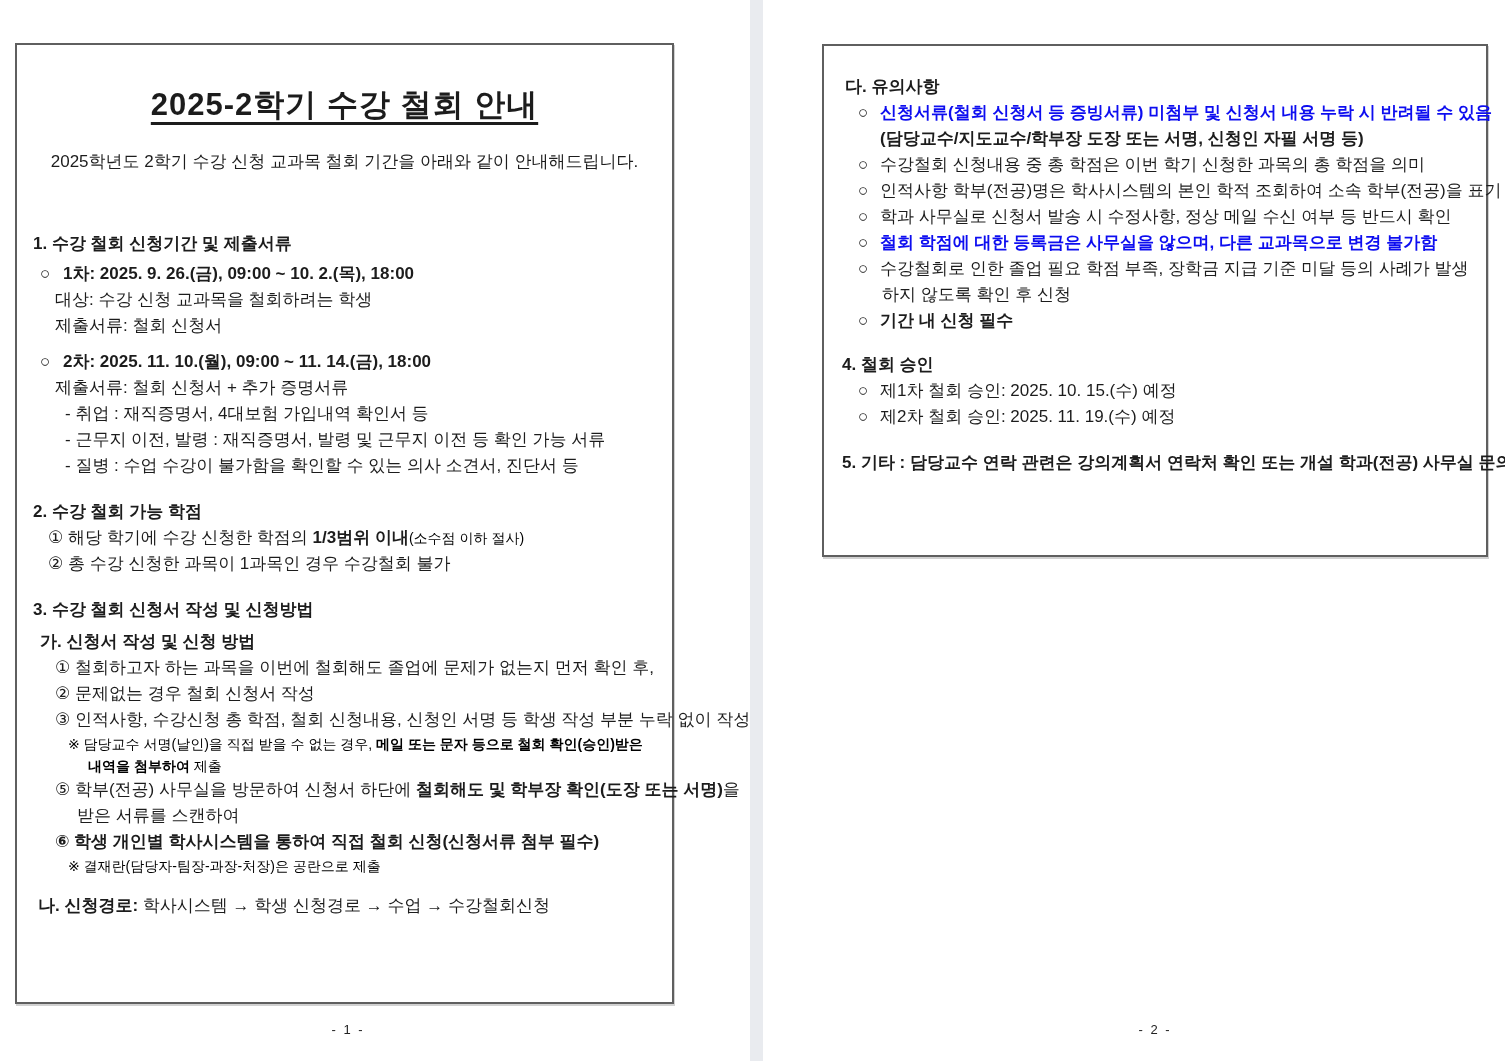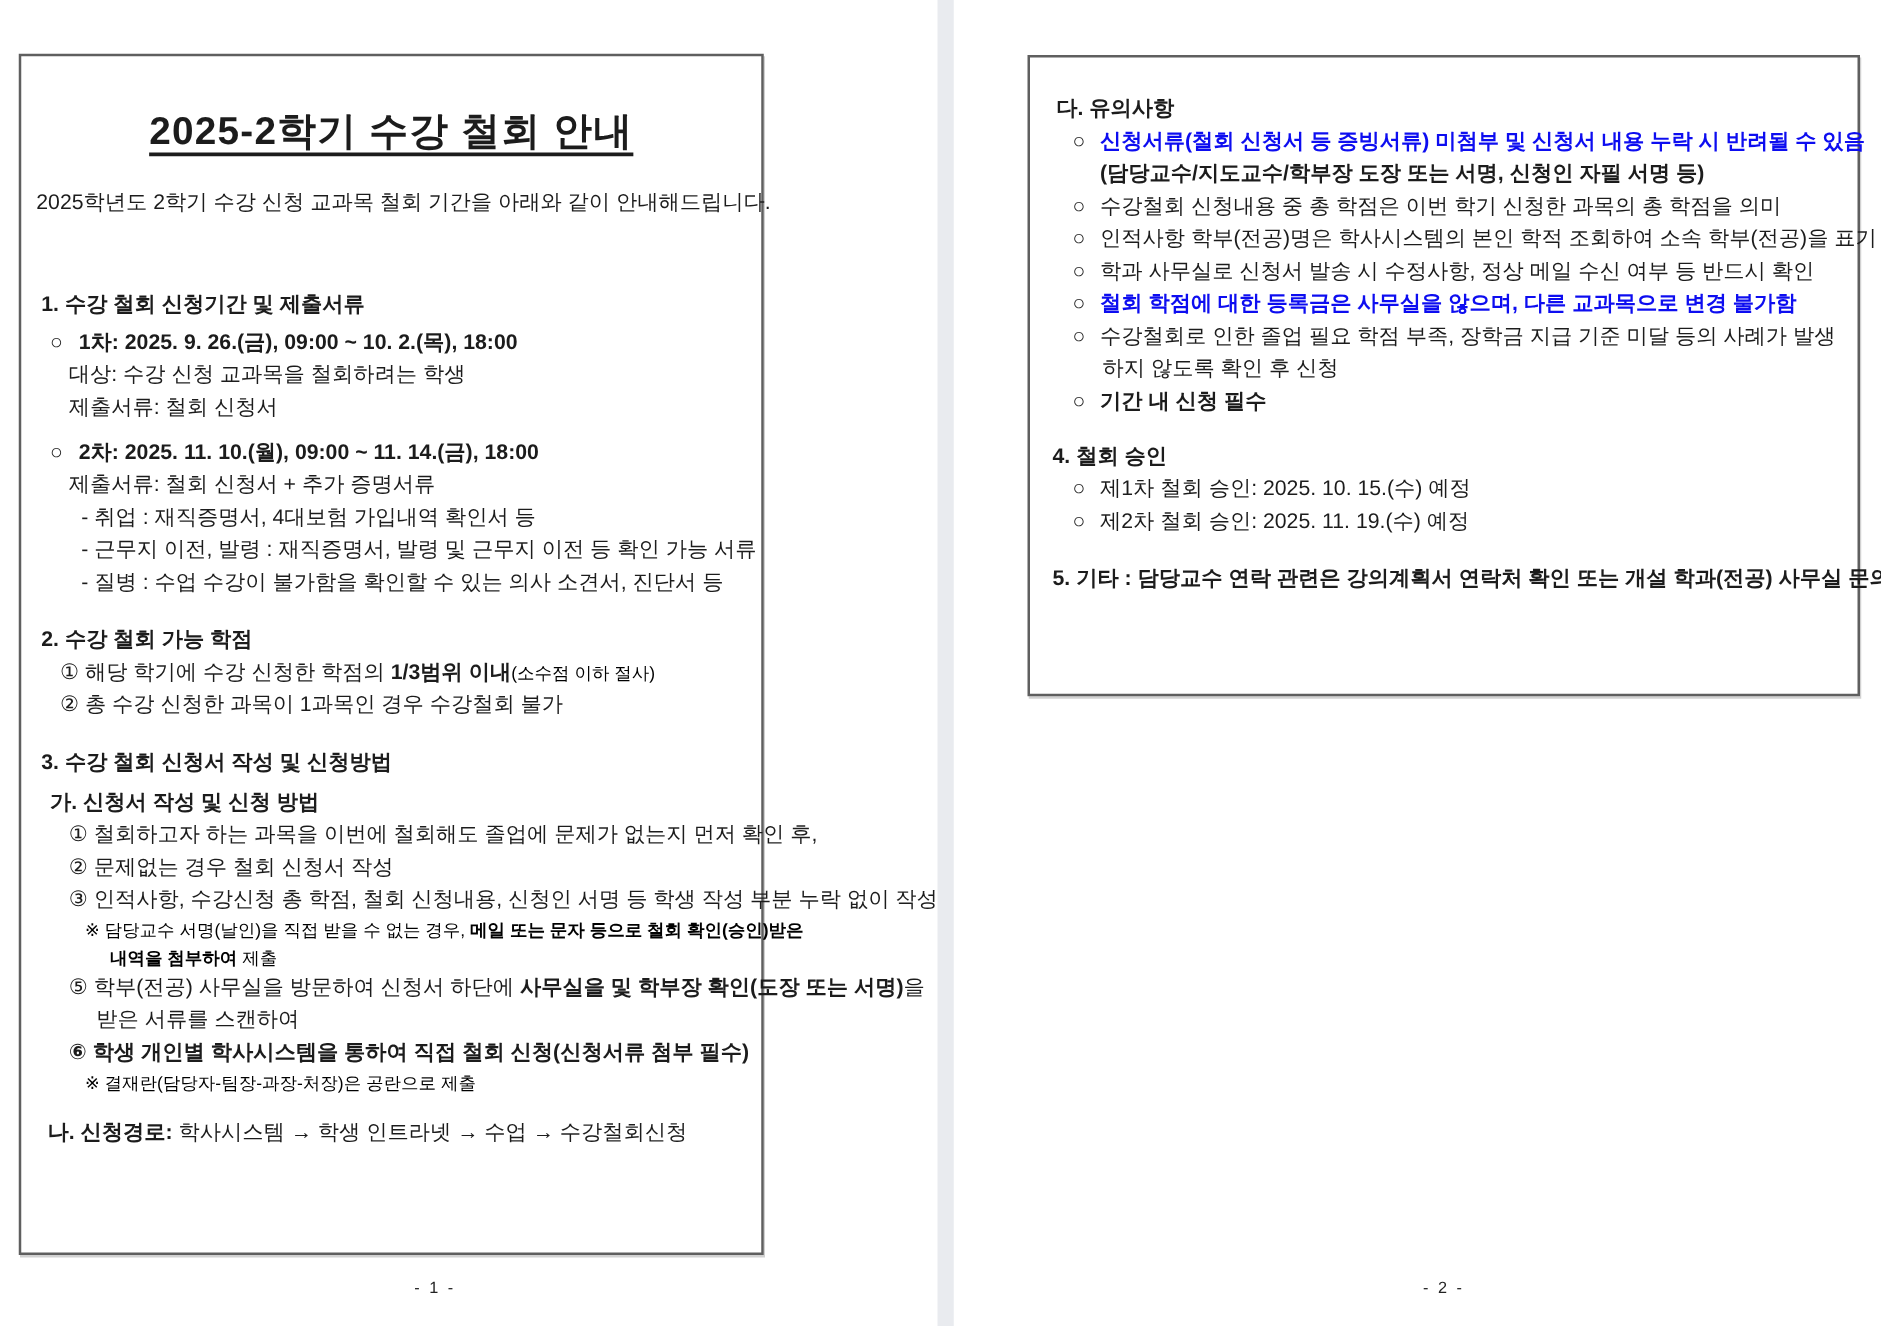--- a/index.html
+++ b/index.html
@@ -11,21 +11,21 @@
   .gap-strip {
     position:absolute; left:750px; top:0; width:13px; height:1061px;
     background:var(--gap-color,#e9ebef);
   }
   .sheet {
     position:absolute; background:#ffffff;
     border:2px solid var(--border-color,#5f5f5f);
     box-shadow:1px 2px 0 rgba(0,0,0,0.18);
     box-sizing:border-box;
   }
-  #sheet1 { left:15px;  top:43px; width:596px; height:961px; }
+  #sheet1 { left:15px;  top:43px; width:659px; height:961px; }
   #sheet2 { left:822px; top:44px; width:666px; height:513px; }
   .inner { padding:0 12px; }
 
   p { margin:0; font-size:17px; line-height:26px; white-space:nowrap; }
   .b { font-weight:bold; }
   .blue { color:var(--accent-blue,#0d0df0); font-weight:bold; }
   .small { font-size:14px; line-height:22px; color:#000000; }
 
   .doc-title {
     margin-top:40px; text-align:center;
@@ -105,26 +105,26 @@
       <p class="ind-num2"><span>① 해당 학기에 수강 신청한 학점의 </span><span class="b">1/3범위 이내</span><span class="small">(소수점 이하 절사)</span></p>
       <p class="ind-num2">② 총 수강 신청한 과목이 1과목인 경우 수강철회 불가</p>
 
       <p class="ind-h mt20">3. 수강 철회 신청서 작성 및 신청방법</p>
       <p class="ind-ga mt6">가. 신청서 작성 및 신청 방법</p>
       <p class="ind-num3">① 철회하고자 하는 과목을 이번에 철회해도 졸업에 문제가 없는지 먼저 확인 후,</p>
       <p class="ind-num3">② 문제없는 경우 철회 신청서 작성</p>
       <p class="ind-num3">③ 인적사항, 수강신청 총 학점, 철회 신청내용, 신청인 서명 등 학생 작성 부분 누락 없이 작성</p>
       <p class="ind-note small"><span>※ 담당교수 서명(날인)을 직접 받을 수 없는 경우, </span><span class="b">메일 또는 문자 등으로 철회 확인(승인)받은</span></p>
       <p class="ind-note2 small"><span class="b">내역을 첨부하여</span><span> 제출</span></p>
-      <p class="ind-num3"><span>⑤ 학부(전공) 사무실을 방문하여 신청서 하단에 </span><span class="b">사무실을 및 학부장 확인(도장 또는 서명)</span><span>을</span></p>
+      <p class="ind-num3"><span>⑤ 학부(전공) 사무실을 방문하여 신청서 하단에 </span><span class="b">철회해도 및 학부장 확인(도장 또는 서명)</span><span>을</span></p>
       <p class="ind-cont">받은 서류를 스캔하여</p>
       <p class="ind-num3 b">⑥ 학생 개인별 학사시스템을 통하여 직접 철회 신청(신청서류 첨부 필수)</p>
       <p class="ind-note small">※ 결재란(담당자-팀장-과장-처장)은 공란으로 제출</p>
 
-      <p class="ind-na mt16"><span class="b">나. 신청경로:</span><span> 학사시스템 → 학생 인트라넷 → 수업 → 수강철회신청</span></p>
+      <p class="ind-na mt16"><span class="b">나. 신청경로:</span><span> 학사시스템 → 학생 신청경로 → 수업 → 수강철회신청</span></p>
 
     </div>
   </div>
   <div class="footer" id="footer1">- 1 -</div>
 
   <div class="sheet" id="sheet2">
     <div class="inner">
 
       <p class="p2-h mt28">다. 유의사항</p>
 

